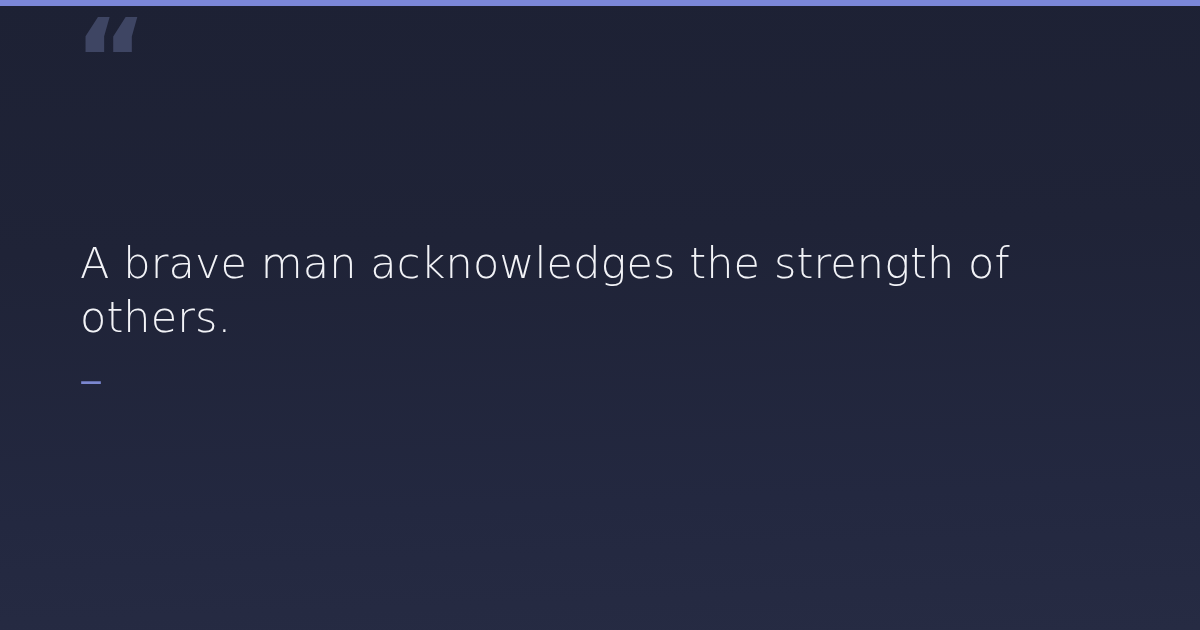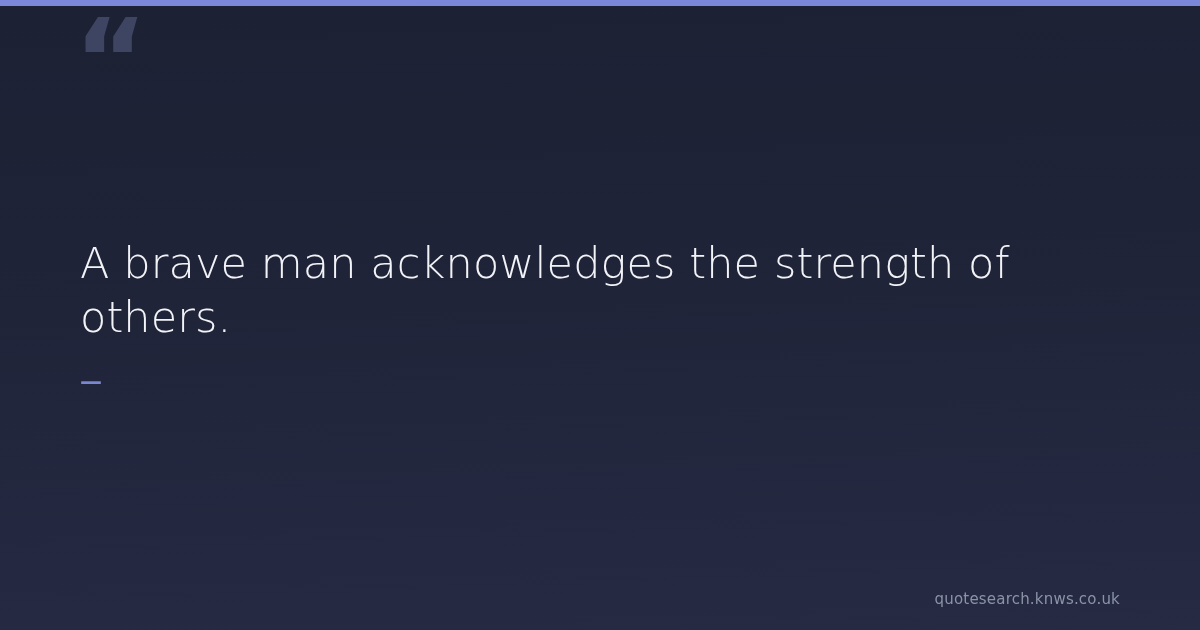--- a/index.html
+++ b/index.html
@@ -108,15 +108,14 @@
   <div class="content">
 
     <div class="quote-text">A brave man acknowledges the strength of others.</div>
 
     <div class="attribution">
       <span class="attr-dash">—</span>
     </div>
 
   </div>
 
-  <div class="watermark">quotesearch.knws.co.uk</div>
 
 </div>
 
 </body></html>

